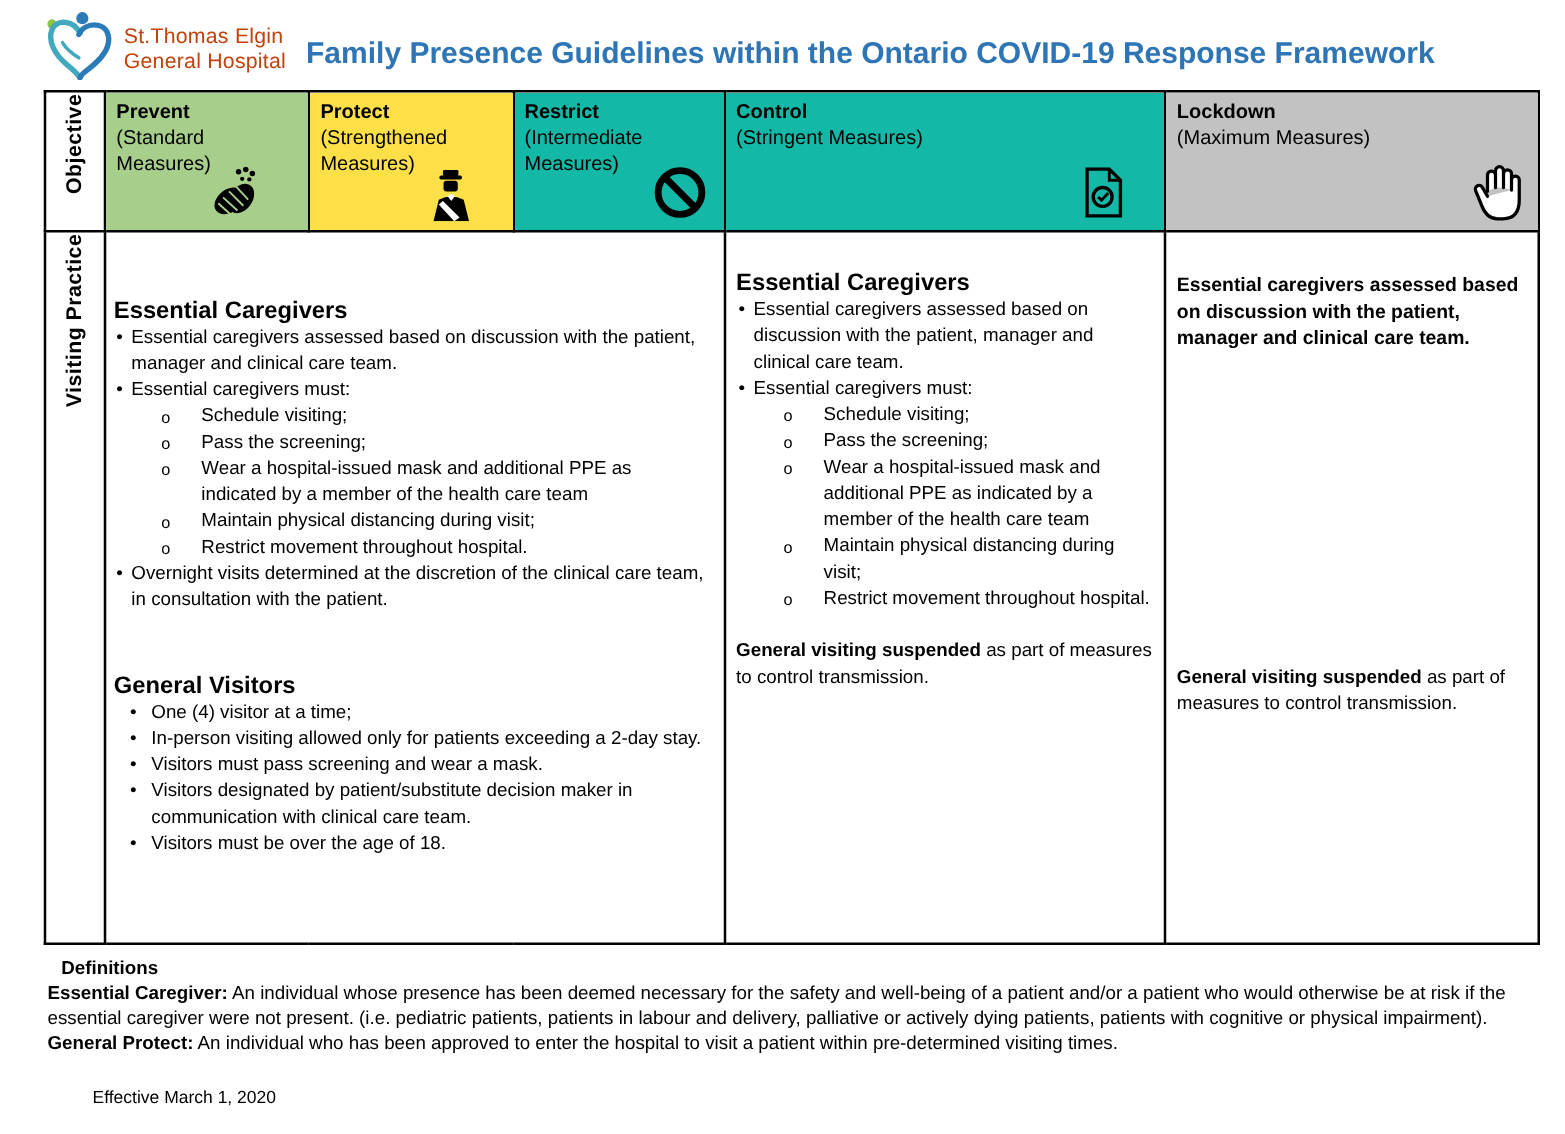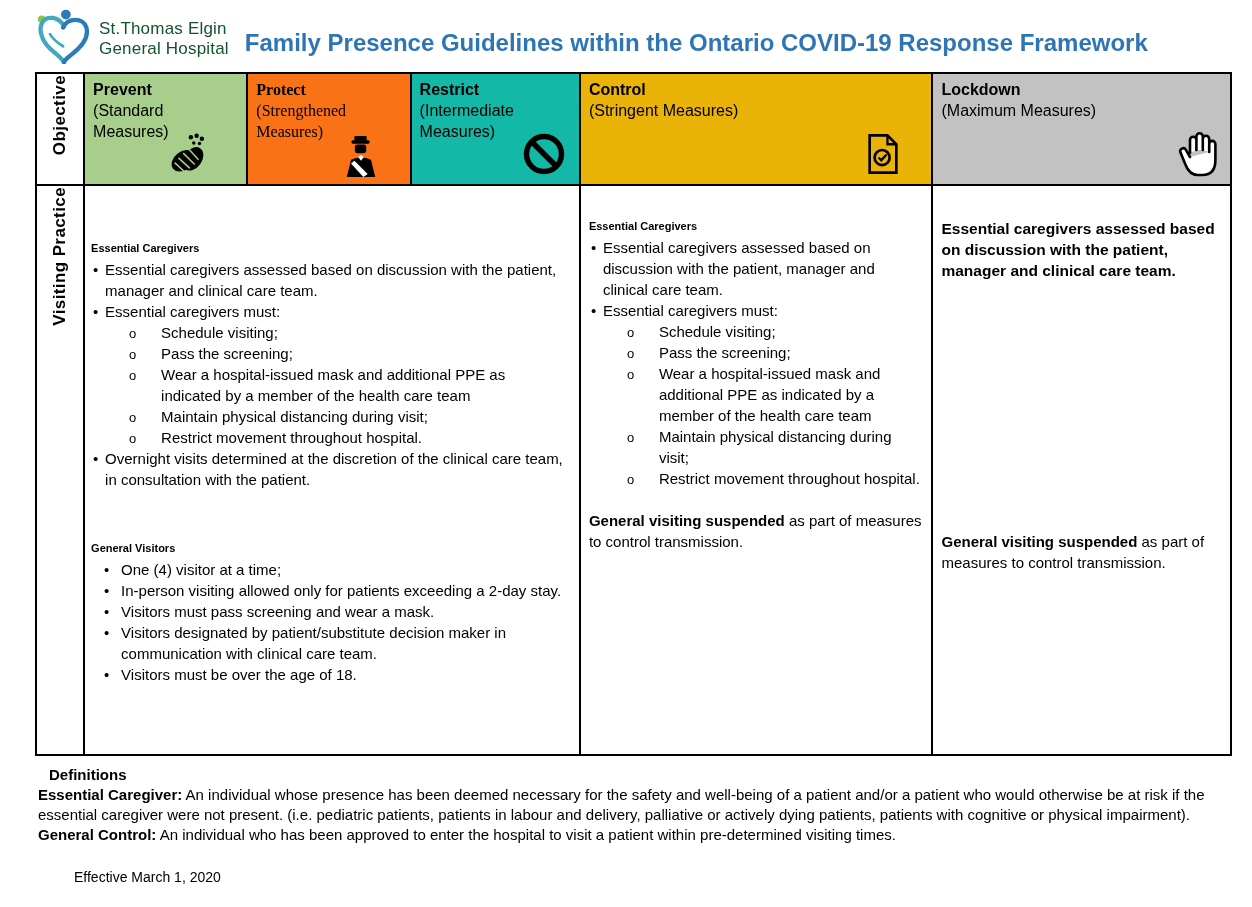--- a/index.html
+++ b/index.html
@@ -2,21 +2,21 @@
 <html><head>
 <meta charset="utf-8">
 <style>
   html,body { margin:0; padding:0; background:#fff; }
   body { width:1252px; height:907px; font-family:"Liberation Sans", sans-serif; color:#000; overflow:hidden; position:relative; }
 
   
   .doc-header { display:flex; align-items:flex-start; padding:8px 0 2px 33px; height:62px; }
   .logo { display:flex; align-items:flex-start; }
   .logo svg { width:62px; height:56px; }
-  .logo-text { margin:11px 0 0 4px; font-size:17px; line-height:20px; color:#14532d; letter-spacing:0.2px; }
+  .logo-text { margin:11px 0 0 4px; font-size:17px; line-height:20px; color:#c2410c; letter-spacing:0.2px; }
   .page-title { font-size:24px; font-weight:bold; color:#2E75B6; margin:21px 0 0 16px; white-space:nowrap; }
 
   
   table.framework { border-collapse:collapse; table-layout:fixed; margin-left:35px; width:1197px; }
   table.framework td { border:2px solid #000; }
   .header-row td { height:100px; vertical-align:top; border-bottom-width:3px; }
   .col-head { padding:5px 8px; position:relative; }
   .col-name { font-weight:bold; font-size:16px; line-height:21px; }
   .col-sub  { font-size:16px; line-height:21px; }
   .head-icon { position:absolute; bottom:7px; }
@@ -29,21 +29,21 @@
   .label-cell { background:#fff; text-align:center; vertical-align:middle; }
   .vert { writing-mode:vertical-rl; transform:rotate(180deg); font-weight:bold; font-size:17px; letter-spacing:0.4px; display:inline-block; }
   .vp-cell { vertical-align:bottom; padding-bottom:5px; }
 
   .body-row td { height:562px; vertical-align:top; }
   .body-cell { font-size:15px; line-height:21px; }
   .standard-cell { padding:0 10px 0 6px; }
   .control-cell  { padding:0 8px; }
   .lockdown-cell { padding:0 8px; }
 
-  .cell-heading { font-weight:bold; font-size:11px; margin:0; line-height:21px; }
+  .cell-heading { font-weight:bold; font-size:19px; margin:0; line-height:21px; }
   .std-ec-heading { margin-top:52px; }
   .std-gv-heading { margin-top:48px; }
   .ctl-ec-heading { margin-top:30px; }
 
   ul.cell-list { list-style:none; margin:0; padding:0; }
   .caregiver-list > li { position:relative; padding-left:14px; }
   .caregiver-list > li::before { content:"\2022"; position:absolute; left:2px; }
   ul.sub-list { list-style:none; margin:0; padding:0; }
   ul.sub-list > li { position:relative; padding-left:56px; }
   ul.sub-list > li::before { content:"o"; position:absolute; left:24px; font-size:13px; top:1px; }
@@ -110,41 +110,41 @@
               <circle cx="32" cy="2.8" r="2.3"></circle>
               <circle cx="37.5" cy="6" r="2.3"></circle>
           <circle cx="29" cy="10.5" r="1.8"></circle>
               <circle cx="35" cy="11" r="1.8"></circle>
           <ellipse cx="18" cy="29" rx="13.5" ry="9.5" transform="rotate(-38 18 29)"></ellipse>
           <ellipse cx="28" cy="27" rx="13.5" ry="9.5" transform="rotate(-54 28 27)"></ellipse>
         </g>
         <path d="M9,31 L20,41 M13,26 L25,37 M18,21 L30,33 M24,17 L34,28" stroke="#A7CE8B" stroke-width="1.6" fill="none"></path>
       </svg>
     </td>
-    <td class="col-head" style="background-color: #f97316; font-family: Liberation Serif, serif;">
+    <td class="col-head" style="background-color: #fde047;">
       <div class="col-name">Protect</div>
       <div class="col-sub">(Strengthened Measures)</div>
       <svg class="head-icon icon-protect" viewBox="0 0 40 44">
         <rect x="13" y="1" width="13" height="5" rx="1" fill="#000"></rect>
         <rect x="10" y="5.5" width="19" height="3.5" rx="1.5" fill="#000"></rect>
         <rect x="13.5" y="10" width="12" height="9" rx="2.5" fill="#000"></rect>
         <path d="M5,44 L9.5,26 Q20,20.5 30.5,26 L35,44 Z" fill="#000"></path>
         <polygon points="13,27 27,41 22.5,44 9.5,30" fill="#fff"></polygon>
         <polygon points="17,23 20,27 23,23 20,21" fill="#fff"></polygon>
       </svg>
     </td>
     <td class="col-head" style="background-color: #14b8a6;">
       <div class="col-name">Restrict</div>
       <div class="col-sub">(Intermediate Measures)</div>
       <svg class="head-icon icon-restrict" viewBox="0 0 46 46">
         <circle cx="23" cy="23" r="17.5" fill="none" stroke="#000" stroke-width="5.5"></circle>
         <line x1="11" y1="11" x2="35" y2="35" stroke="#000" stroke-width="5.5"></line>
       </svg>
     </td>
-    <td class="col-head" style="background-color: #eab308;">
+    <td class="col-head" style="background-color: #14b8a6;">
       <div class="col-name">Control</div>
       <div class="col-sub">(Stringent Measures)</div>
       <svg class="head-icon icon-control" viewBox="0 0 36 46">
         <path d="M3,2 H23 L33,12 V44 H3 Z" fill="none" stroke="#000" stroke-width="3"></path>
         <path d="M23,2 V12 H33" fill="none" stroke="#000" stroke-width="2.6"></path>
         <circle cx="17" cy="27" r="8.5" fill="none" stroke="#000" stroke-width="3"></circle>
         <path d="M13,27 l3,3 l6,-6.5" fill="none" stroke="#000" stroke-width="2.6"></path>
       </svg>
     </td>
     <td class="col-head" style="background-color: rgb(194, 194, 194);">
@@ -199,18 +199,18 @@
       <p class="ld-para">Essential caregivers assessed based on discussion with the patient, manager and clinical care team.</p>
       <p class="suspended ld-susp"><span class="susp-bold">General visiting suspended</span><span> as part of measures to control transmission.</span></p>
     </td>
   </tr>
 </tbody>
   </table>
 
 <div class="definitions">
   <div class="def-heading">Definitions</div>
   <p class="def-entry"><span class="term">Essential Caregiver:</span> <span>An individual whose presence has been deemed necessary for the safety and well-being of a patient and/or a patient who would otherwise be at risk if the essential caregiver were not present. (i.e. pediatric patients, patients in labour and delivery, palliative or actively dying patients, patients with cognitive or physical impairment).</span></p>
-  <p class="def-entry"><span class="term">General Control:</span> <span>An individual who has been approved to enter the hospital to visit a patient within pre-determined visiting times.</span></p>
+  <p class="def-entry"><span class="term">General Protect:</span> <span>An individual who has been approved to enter the hospital to visit a patient within pre-determined visiting times.</span></p>
 </div>
 
 <div class="doc-footer">
   <div class="footer-right">Effective March 1, 2020</div>
 </div>
 
 </body></html>

